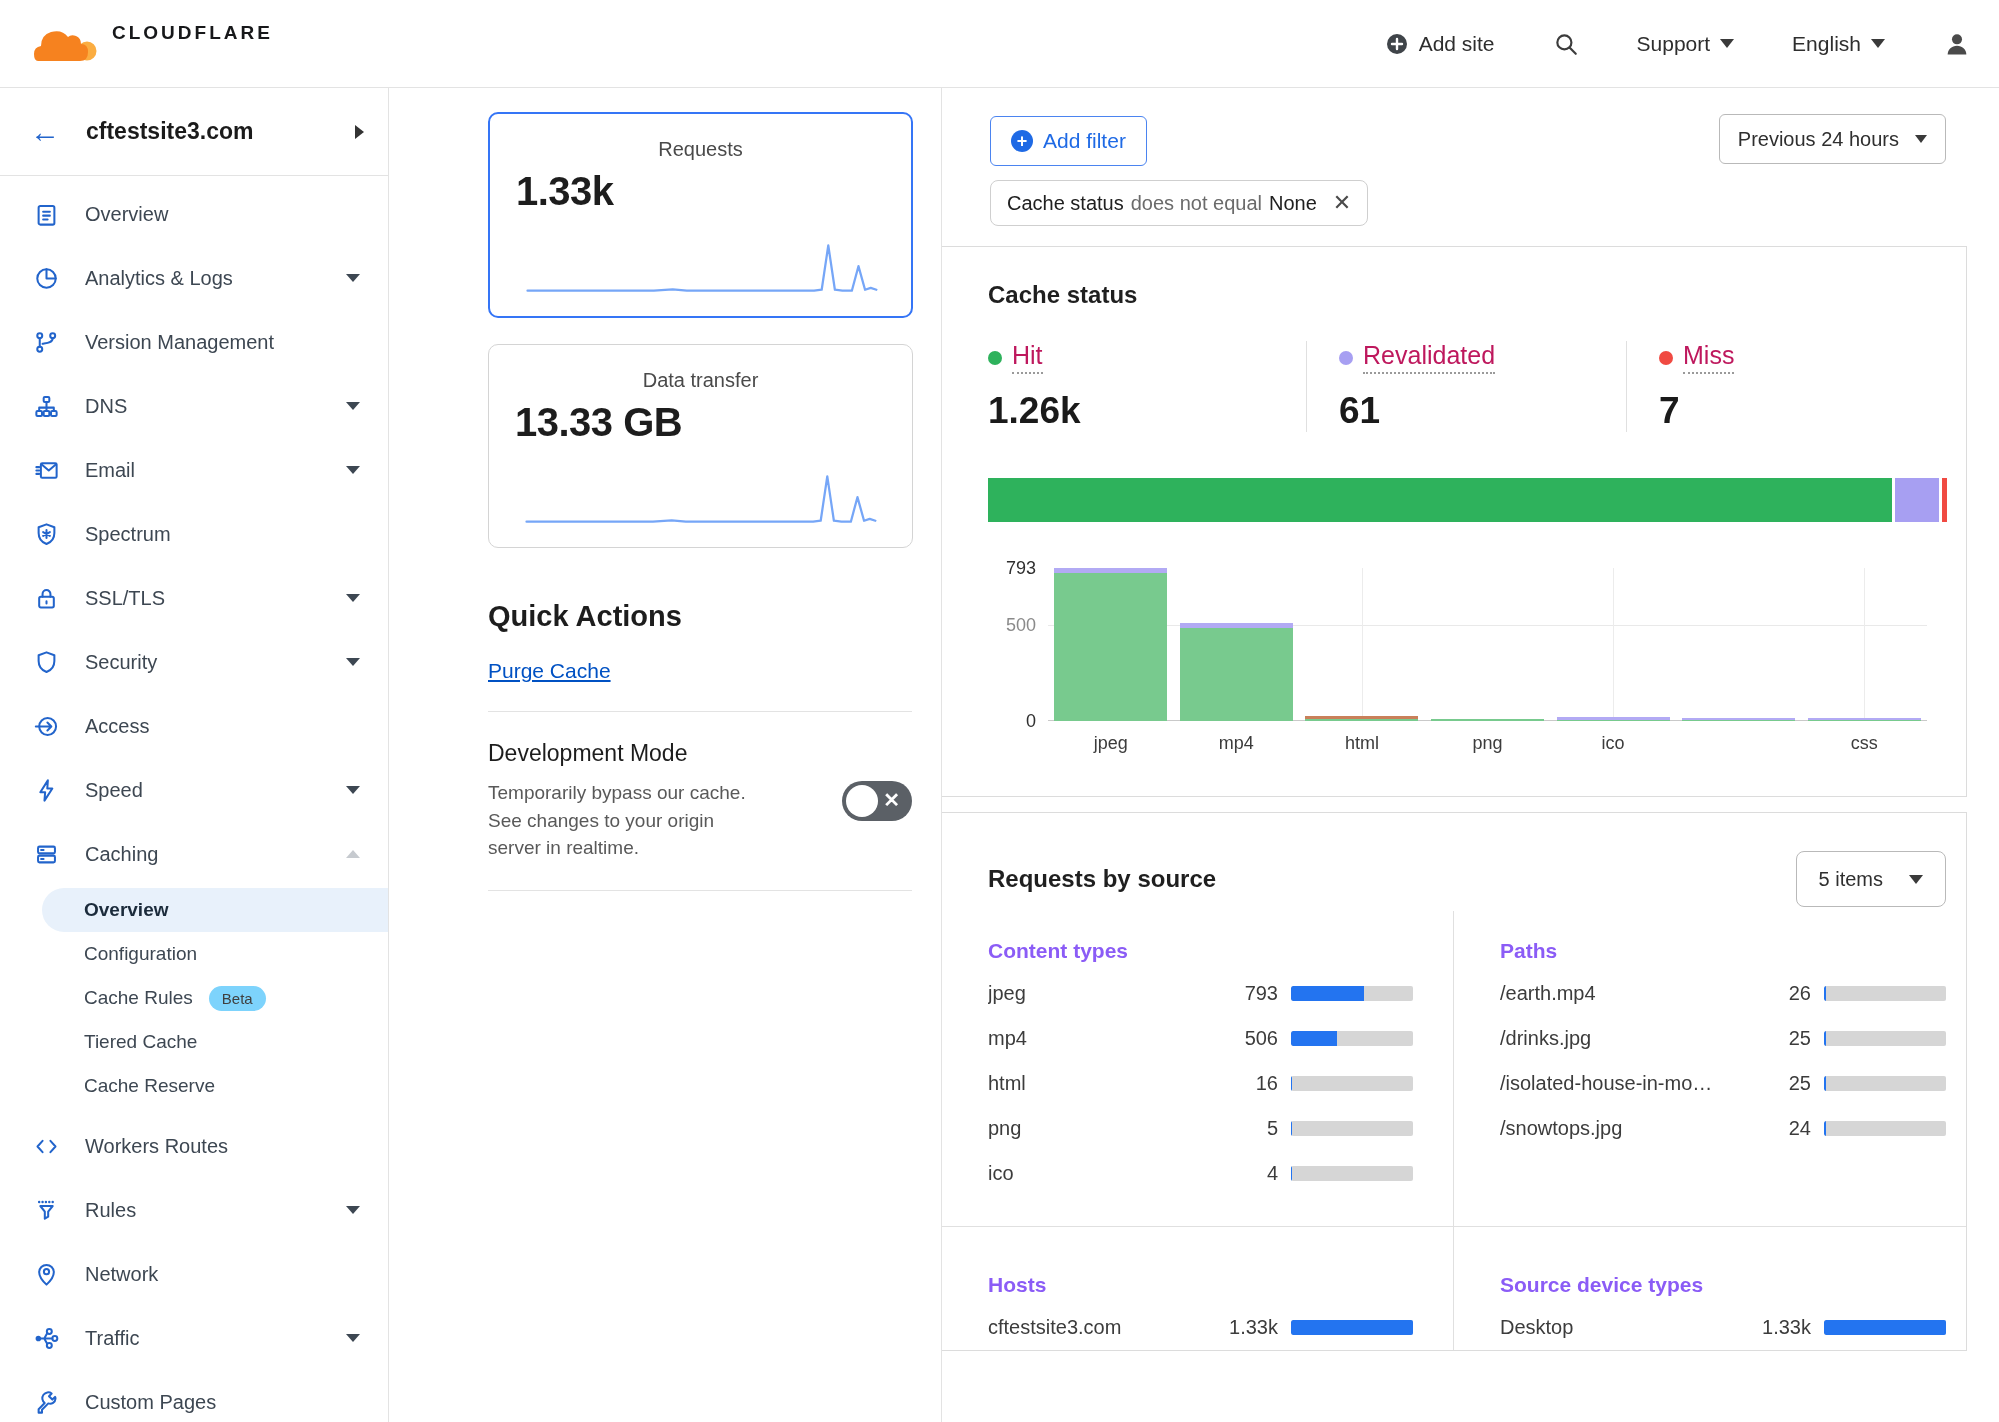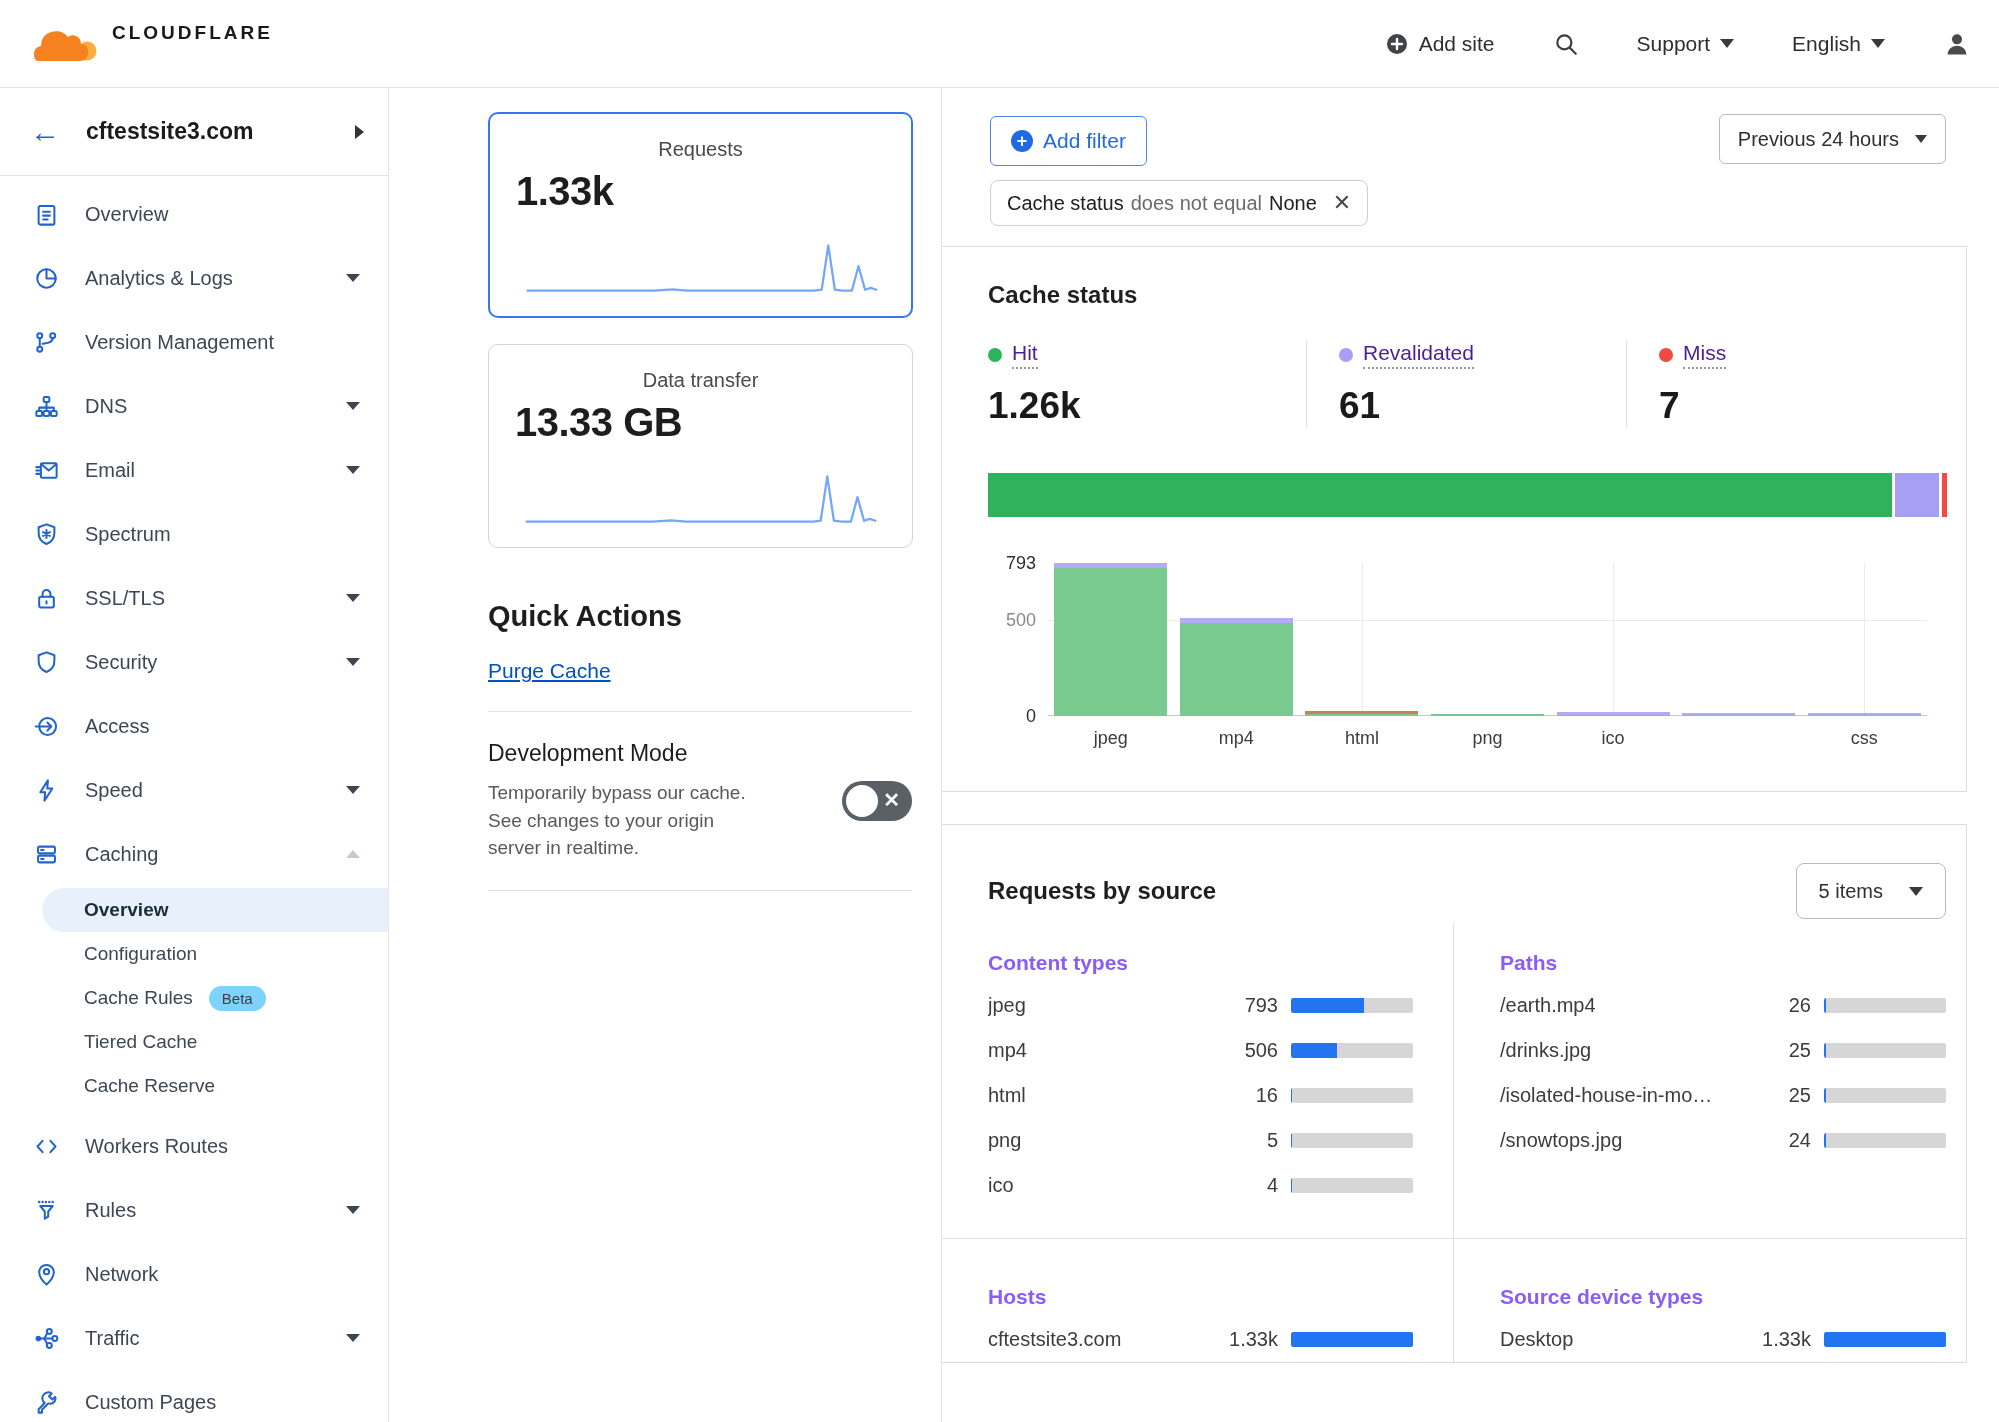--- a/index.html
+++ b/index.html
@@ -70,38 +70,38 @@
              color:#2f2f2f;background:#fff;cursor:pointer}
   .btn-range .tri{border-top-width:8px;border-left-width:6px;border-right-width:6px}
   .panel{border:1px solid #dcdcdc;border-left:none;margin-right:32px;background:#fff}
   .panel1{padding:34px 20px 42px 46px}
   .sec-title{font-size:24px;font-weight:700;color:#1f1f1f}
   .stats{display:flex;margin-top:32px}
   .stat{width:337px;padding-right:20px}
   .stat + .stat{border-left:1px solid #e0e0e0;padding-left:32px}
   .stat-l{display:flex;align-items:center;gap:10px}
   .dot{width:14px;height:14px;border-radius:50%}
-  .stat-label{font-size:21px;color:#4c1d95;border-bottom:2px dotted #9a9a9a;padding-bottom:2px;cursor:help}
+  .stat-label{font-size:25px;color:#be185d;border-bottom:2px dotted #9a9a9a;padding-bottom:2px;cursor:help}
   .stat-value{font-size:37px;font-weight:600;color:#1a1a1a;margin-top:16px}
   .sumbar{margin-top:46px;height:44px;display:flex;gap:3px;width:959px}
   .sumbar .seg{height:100%}
   
   .cchart{margin-top:46px;position:relative;width:939px}
   .yticks{position:absolute;left:0;top:0;width:48px;height:153px}
   .yticks span{position:absolute;right:0;font-size:18px;text-align:right}
   .plot{margin-left:60px;position:relative;height:153px;border-bottom:1px solid #c9c9c9}
   .hgrid{position:absolute;left:0;right:0;height:1px;background:#e9e9e9}
   .slots{display:flex;height:153px;align-items:flex-end}
   .slot{flex:1;position:relative;display:flex;align-items:flex-end;justify-content:center;height:153px}
   .vgrid{position:absolute;left:50%;top:0;bottom:0;width:1px;background:#ececec}
   .cbar{width:90%;max-width:116px;display:flex;flex-direction:column;position:relative;z-index:1}
   .clabels{display:flex;margin-left:60px;margin-top:12px}
   .clabel{flex:1;text-align:center;font-size:18px;color:#3c3c3c}
   
-  .panel2{margin-top:32px}
+  .panel2{margin-top:15px}
   .p2-head{display:flex;align-items:center;justify-content:space-between;padding:38px 20px 4px 46px}
   .btn-items{display:inline-flex;align-items:center;gap:26px;border:1px solid #b9b9b9;border-radius:8px;
              height:56px;padding:0 22px;font-size:20px;color:#2f2f2f;background:#fff;cursor:pointer}
   .btn-items .tri{border-top-width:9px}
   .p2-grid{display:grid;grid-template-columns:1fr 1fr}
   .cell{padding:6px 20px 30px 46px}
   .cell.left{border-right:1px solid #e0e0e0;padding-right:40px}
   .cell.bottom{border-top:1px solid #e0e0e0;padding-top:24px;padding-bottom:0}
   .tbl-title{font-size:21px;font-weight:700;color:#8b5cf6;margin:22px 0 8px}
   .srow{display:flex;align-items:center;height:45px}

